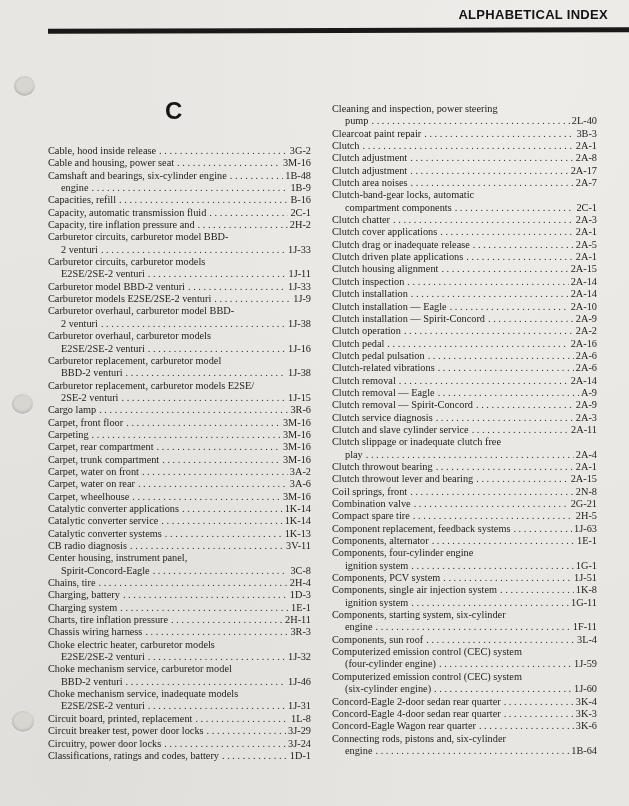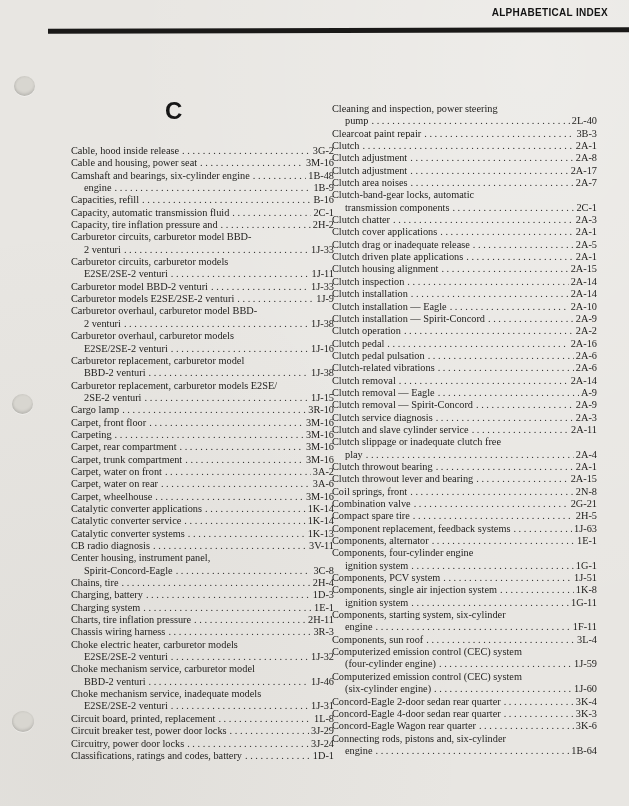--- a/index.html
+++ b/index.html
@@ -13,21 +13,21 @@
       #e8e6e2;
     font-family: "Liberation Serif", "DejaVu Serif", serif;
     color: #1e1d1b;
   }
   .page-root { position: absolute; inset: 0; }
 
   
   .header-title {
     position: absolute; top: 7px; right: 21px;
     font-family: "Liberation Sans", sans-serif;
-    font-weight: bold; font-size: 10px; letter-spacing: 0.3px;
+    font-weight: bold; font-size: 13px; letter-spacing: 0.3px;
     color: #141414;
   }
   .header-rule {
     position: absolute; top: 28px; left: 48px; right: 0;
     height: 5px; background: #1a1918;
     transform: rotate(-0.15deg);
   }
 
   
   .punch-hole {
@@ -47,21 +47,21 @@
     position: absolute; left: 165px; top: 97px;
     font-family: "Liberation Sans", sans-serif;
     font-weight: bold; font-size: 24px; color: #161616;
   }
 
   
   .col {
     position: absolute;
     font-size: 10.3px; line-height: 12.35px;
   }
-  #col-left  { left: 48px;  top: 145px; width: 263px; margin-left: 23px; }
+  #col-left  { left: 48px;  top: 145px; width: 263px; }
   #col-right { left: 332px; top: 103px; width: 265px; }
 
   .entry { }
   .entry .line {
     display: flex; align-items: baseline;
     white-space: nowrap; overflow: hidden;
     height: 12.35px;
   }
   .entry .line.cont .txt { padding-left: 13px; }
   .txt { flex: 0 0 auto; }
@@ -210,21 +210,21 @@
         <div class="line cont">
           <span class="txt">2SE-2 venturi</span>
           <span class="dots">..................................................................................................................................</span>
           <span class="page-ref">1J-15</span>
         </div>
       </div>
       <div class="entry">
         <div class="line">
           <span class="txt">Cargo lamp</span>
           <span class="dots">..................................................................................................................................</span>
-          <span class="page-ref">3R-10</span>
+          <span class="page-ref">3R-6</span>
         </div>
       </div>
       <div class="entry">
         <div class="line">
           <span class="txt">Carpet, front floor</span>
           <span class="dots">..................................................................................................................................</span>
           <span class="page-ref">3M-16</span>
         </div>
       </div>
       <div class="entry">
@@ -445,21 +445,21 @@
           <span class="txt">Clutch area noises</span>
           <span class="dots">..................................................................................................................................</span>
           <span class="page-ref">2A-7</span>
         </div>
       </div>
       <div class="entry">
         <div class="line">
           <span class="txt">Clutch-band-gear locks, automatic</span>
         </div>
         <div class="line cont">
-          <span class="txt">transmission components</span>
+          <span class="txt">compartment components</span>
           <span class="dots">..................................................................................................................................</span>
           <span class="page-ref">2C-1</span>
         </div>
       </div>
       <div class="entry">
         <div class="line">
           <span class="txt">Clutch chatter</span>
           <span class="dots">..................................................................................................................................</span>
           <span class="page-ref">2A-3</span>
         </div>

